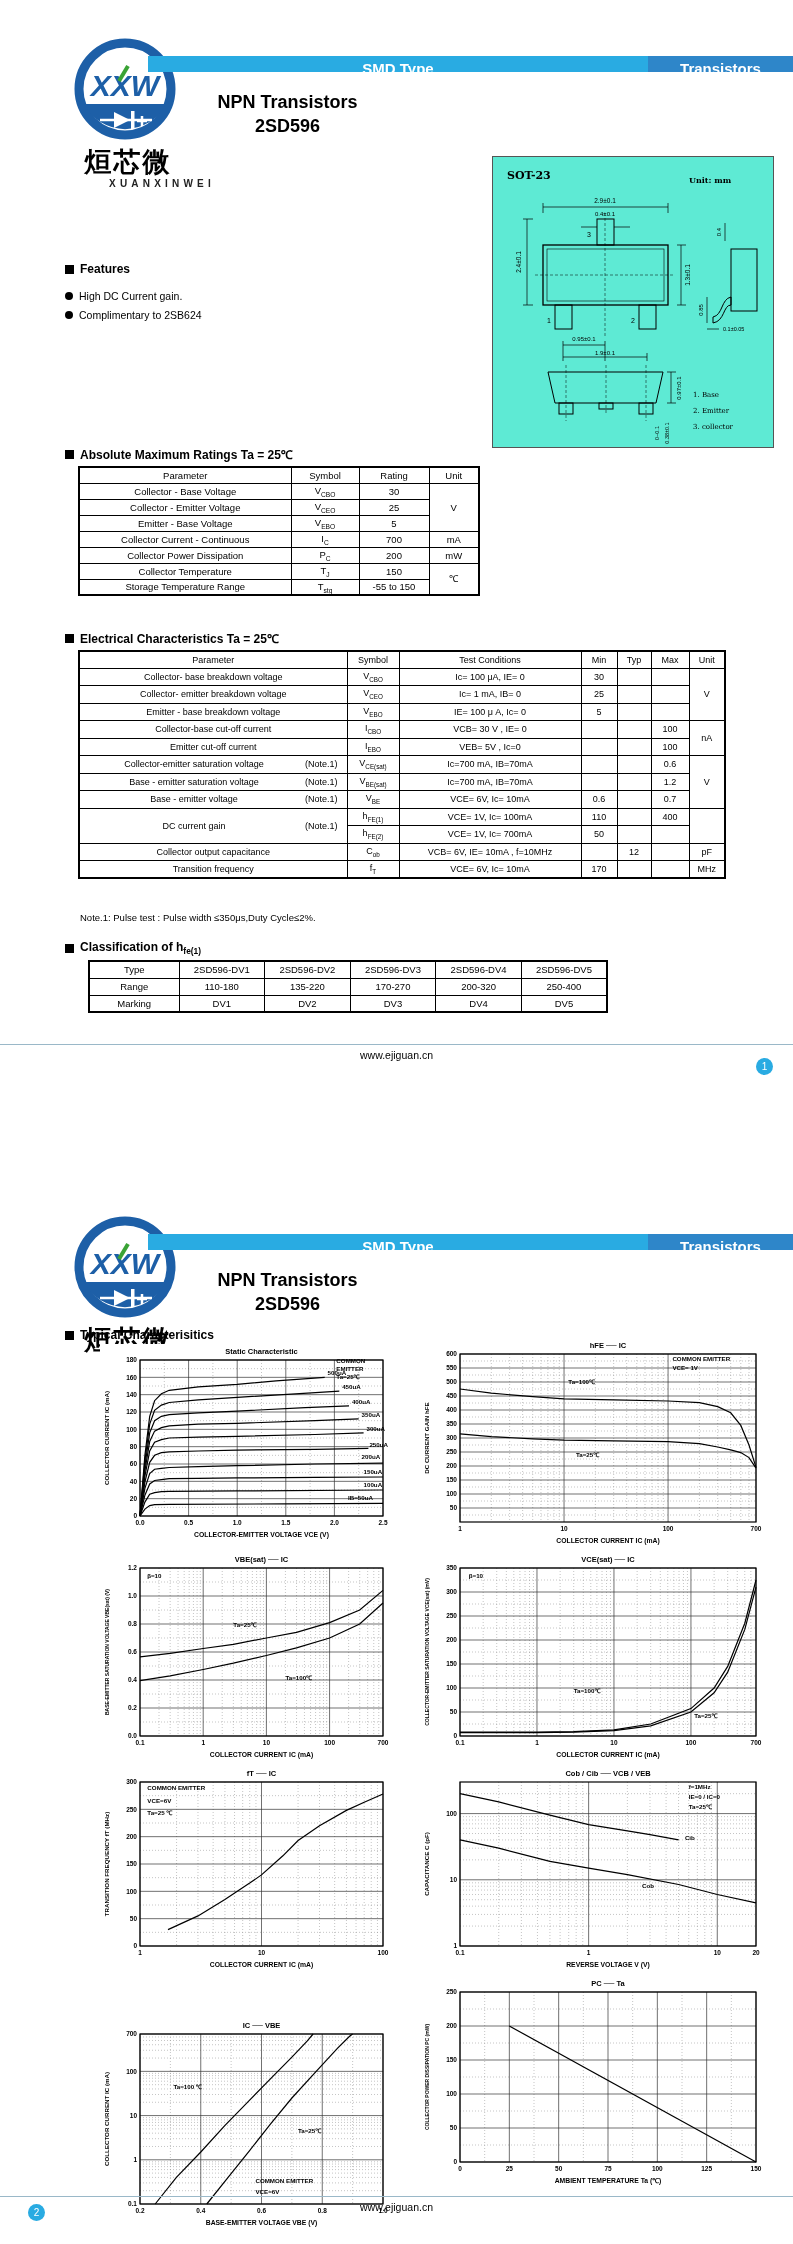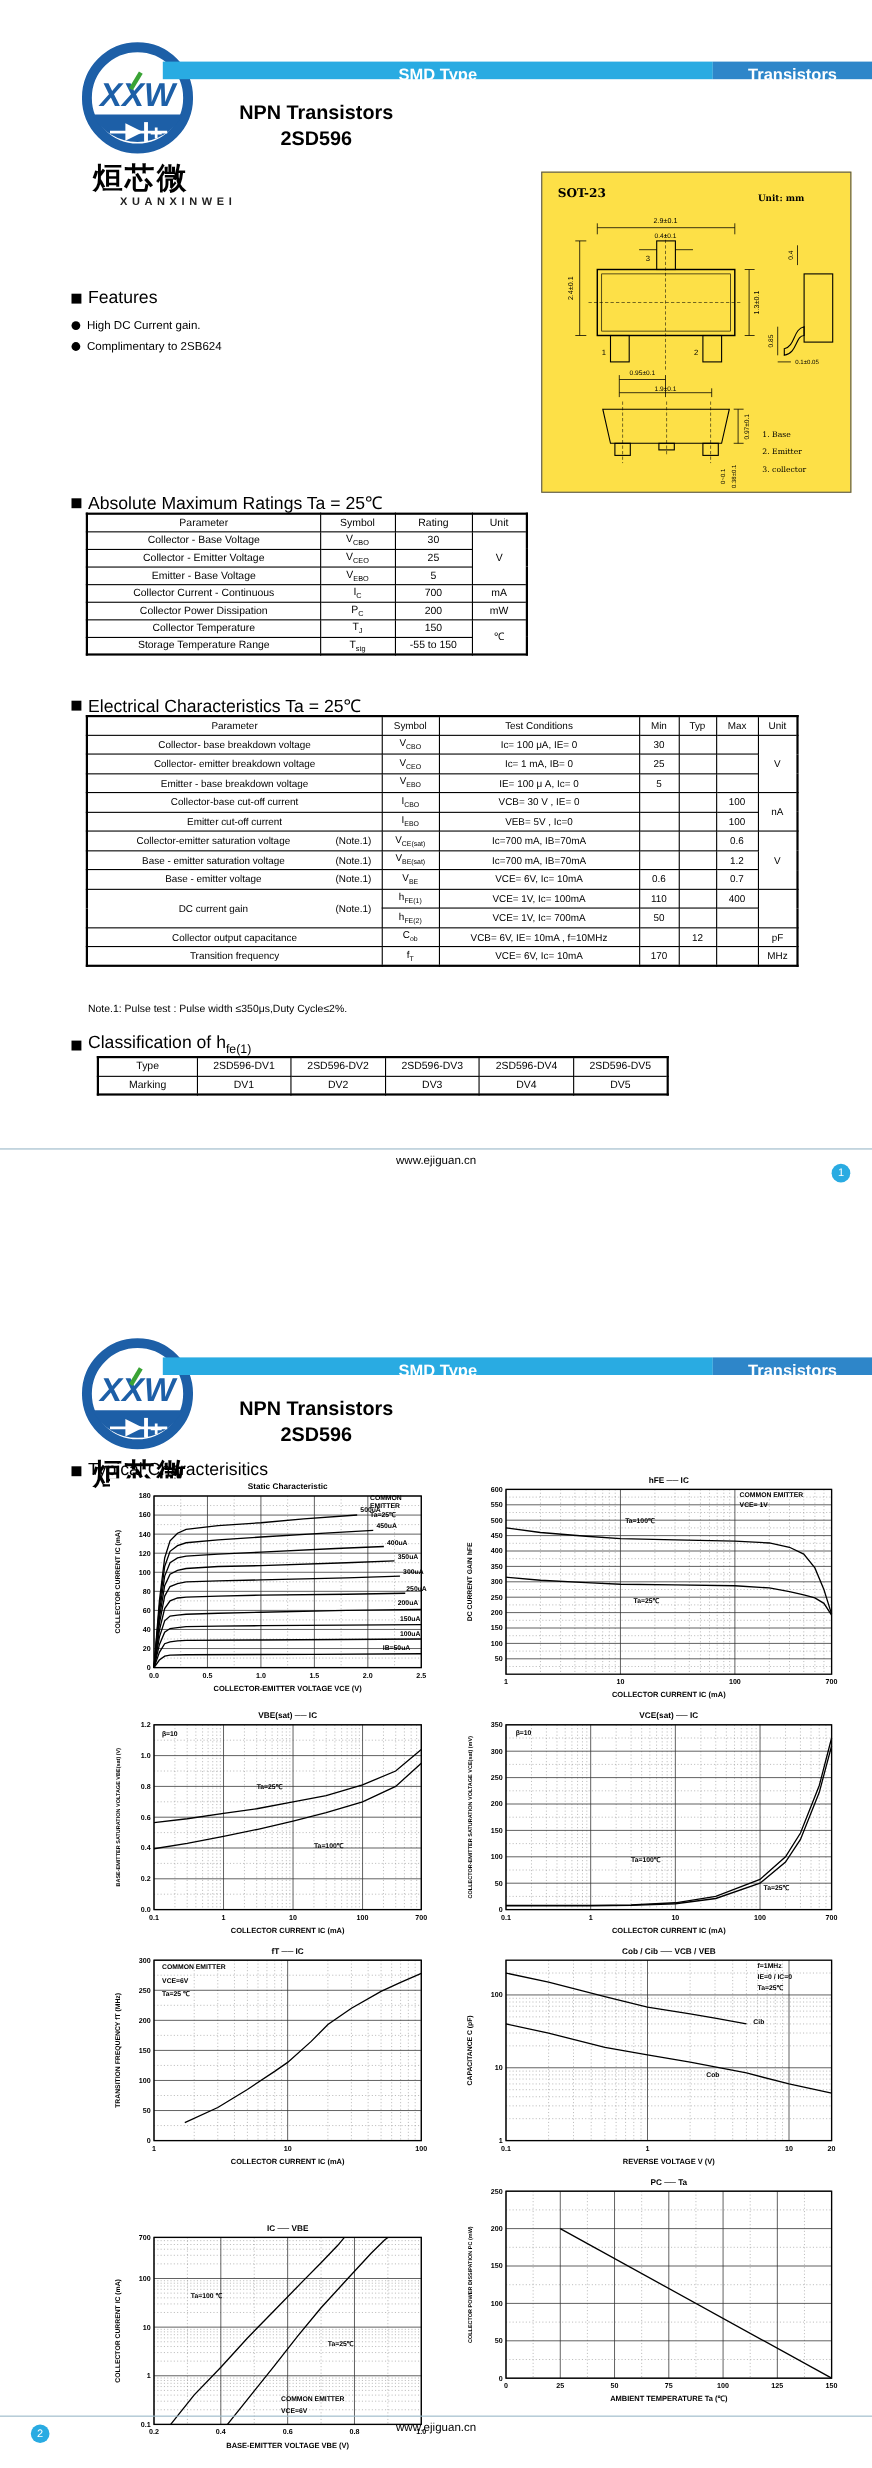--- a/index.html
+++ b/index.html
@@ -7,39 +7,39 @@
           font-family:"Liberation Sans",sans-serif;color:#000;}
   .abs{position:absolute;}
   
   .brand-cn{font-size:27px;font-weight:bold;letter-spacing:2px;}
   .brand-en{font-size:10px;letter-spacing:4.2px;font-weight:bold;color:#222;margin-left:32px;}
   .bar{display:flex;height:16px;}
   .bar-left{flex:1;color:#fff;font-size:15px;font-weight:bold;text-align:center;line-height:25px;}
   .bar-right{width:145px;color:#fff;font-size:15px;font-weight:bold;text-align:center;line-height:25px;}
   .doc-title{width:575px;text-align:center;font-size:18px;font-weight:bold;}
   
-  .sec-head{font-size:16px;font-weight:normal;display:flex;align-items:center;gap:6px;}
+  .sec-head{font-size:12px;font-weight:bold;display:flex;align-items:center;gap:6px;}
   .sq{width:9px;height:9px;background:#000;display:inline-block;}
   .feat-item{font-size:10.5px;display:flex;align-items:center;gap:6px;margin-top:7px;}
   .dot{width:8px;height:8px;border-radius:50%;background:#000;display:inline-block;}
   
   table.dtable{border-collapse:collapse;border:2px solid #000;table-layout:fixed;}
   table.dtable td,table.dtable th{border:1px solid #000;font-weight:normal;text-align:center;
       padding:1px 3px;overflow:hidden;white-space:nowrap;}
   table.dtable sub{font-size:70%;}
   td.pl{text-align:left;}
   span.pn{float:right;padding-right:6px;}
   .note{font-size:9.5px;}
   
   .fline{height:1px;background:#9ab8c8;width:793px;}
   .furl{width:793px;text-align:center;font-size:10.5px;}
   .badge{width:17px;height:17px;border-radius:50%;color:#fff;font-size:10px;
          display:flex;align-items:center;justify-content:center;}
   
-  .pkgbox{border:1px solid #555;background:#fde047;}
+  .pkgbox{border:1px solid #555;background:#5eead4;}
   .chart{background:#fff;}
   svg text{font-family:"Liberation Sans",sans-serif;}
   .serif{font-family:"DejaVu Serif",serif;}
 </style>
 </head>
 <body>
 
 <div id="canvas">
 
   <div class="abs" style="left:0;top:0;width:793px;height:1122px;">
@@ -348,20 +348,28 @@
             <col>
           </colgroup>
           <tbody>
             <tr style="height:17px">
               <td>Type</td>
               <td>2SD596-DV1</td>
               <td>2SD596-DV2</td>
               <td>2SD596-DV3</td>
               <td>2SD596-DV4</td>
               <td>2SD596-DV5</td>
+            </tr>
+            <tr style="height:17px">
+              <td>Range</td>
+              <td>110-180</td>
+              <td>135-220</td>
+              <td>170-270</td>
+              <td>200-320</td>
+              <td>250-400</td>
             </tr>
             <tr style="height:17px">
               <td>Marking</td>
               <td>DV1</td>
               <td>DV2</td>
               <td>DV3</td>
               <td>DV4</td>
               <td>DV5</td>
             </tr>
           </tbody>

